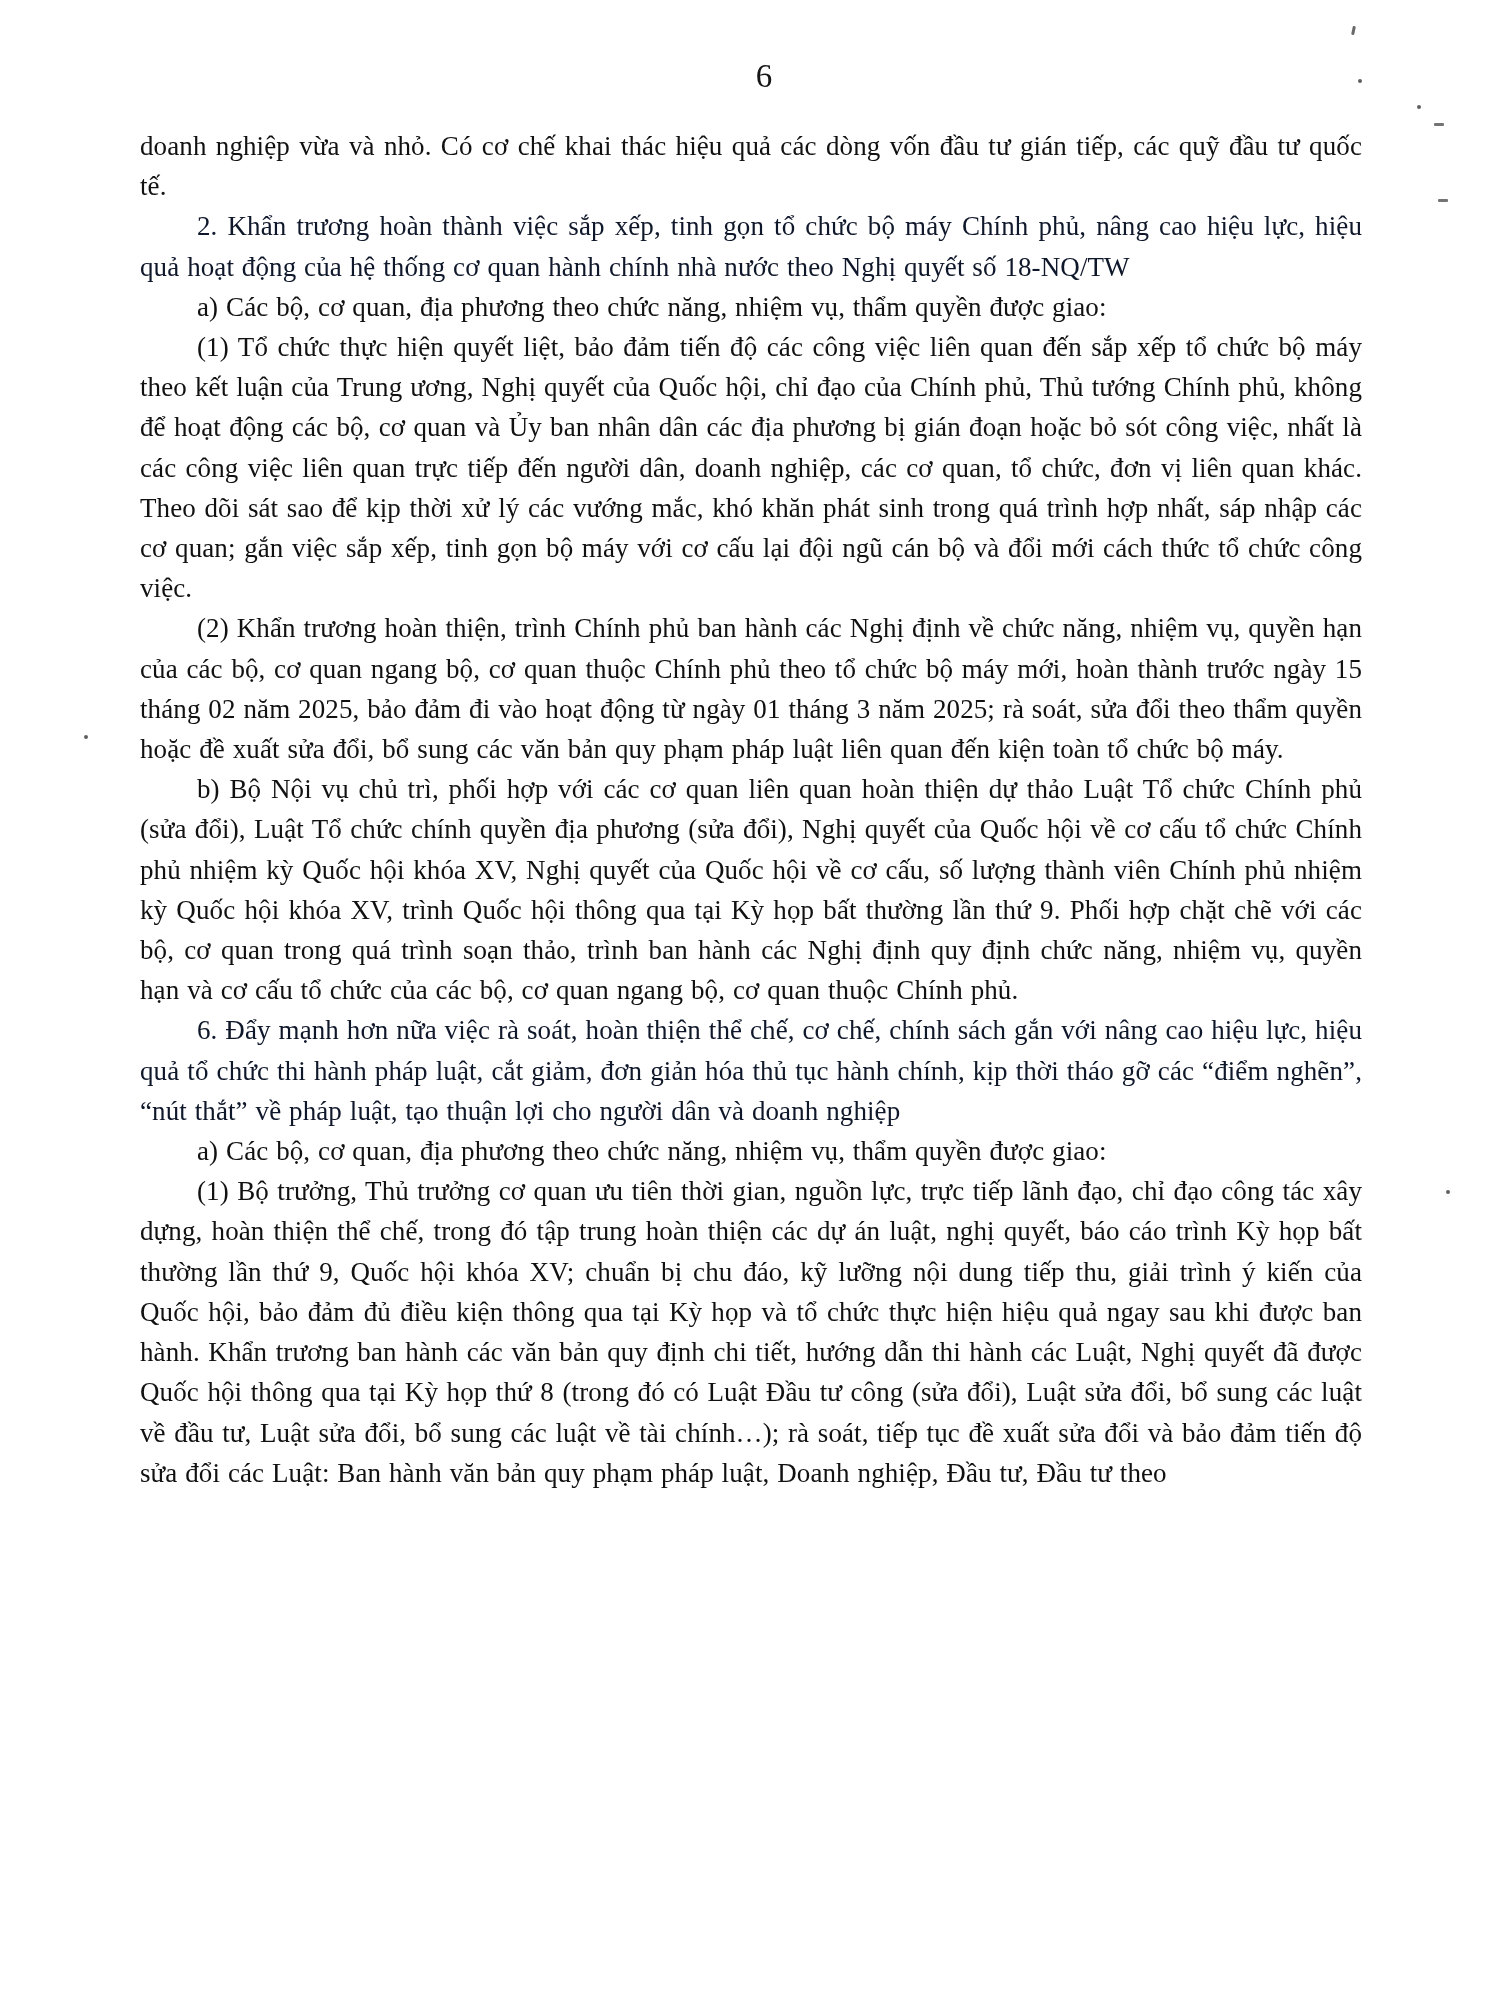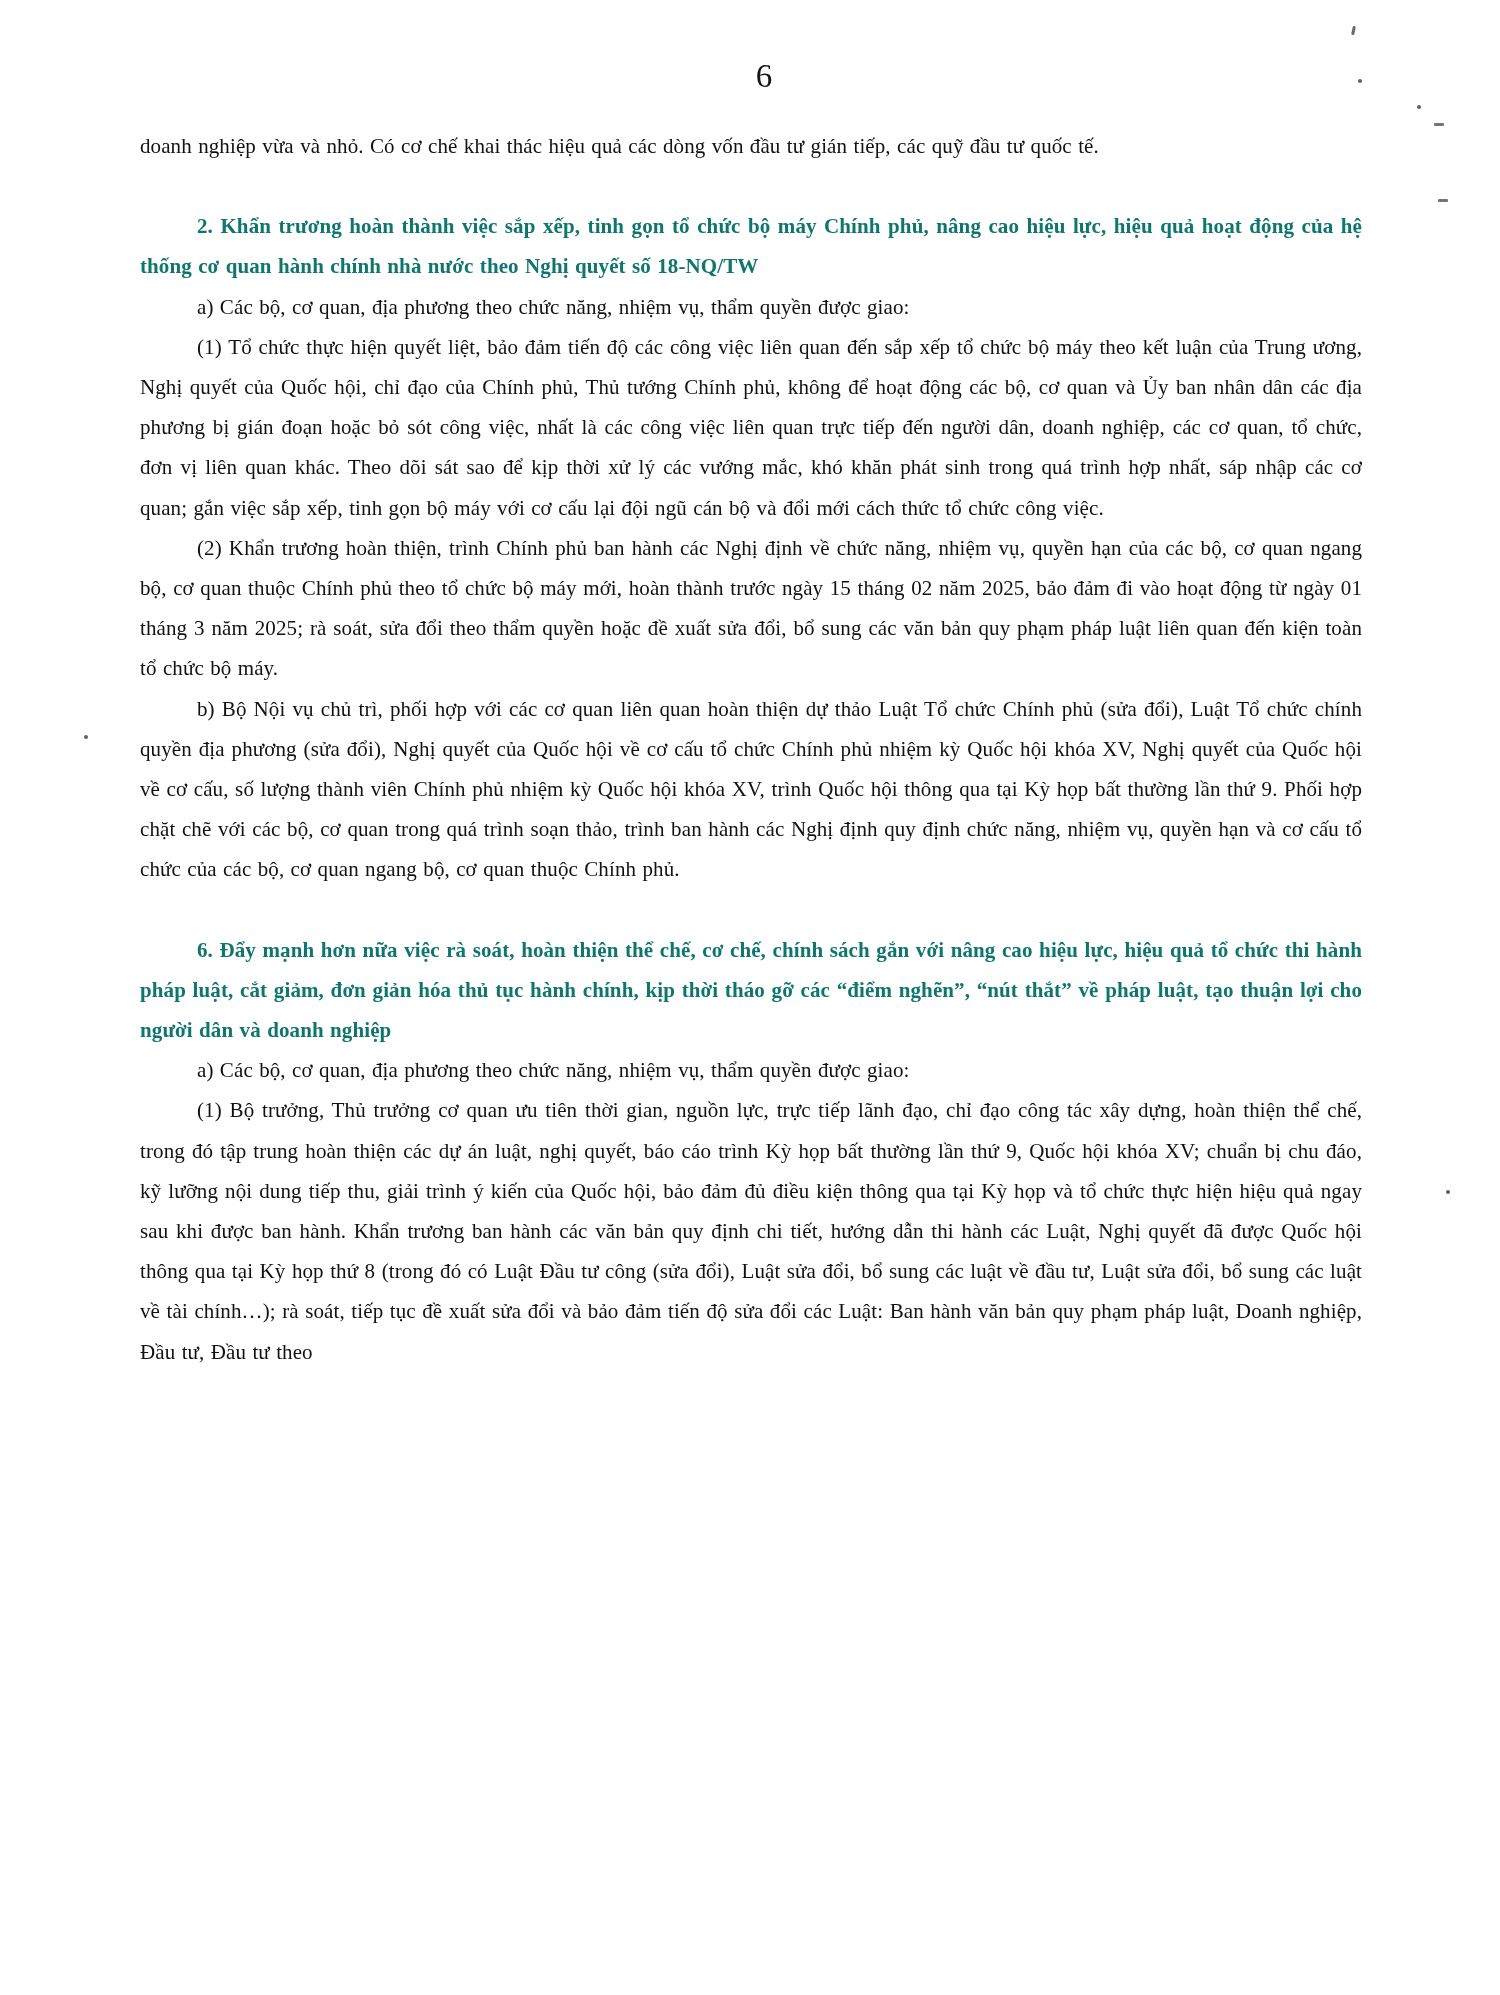--- a/index.html
+++ b/index.html
@@ -30,33 +30,32 @@
   .content {
     position: absolute;
     left: 140px;
     top: 126px;
     width: 1222px;
   }
   .content p {
     margin: 0;
     padding: 0;
     text-align: justify;
-    font-size: 21px;
+    font-size: 27px;
     line-height: 40.2px;
     text-indent: 57px;
     letter-spacing: 0.1px;
     word-spacing: 1px;
   }
   .content p.cont {
     text-indent: 0;
   }
   .content p.heading {
-    font-weight: bold;
-    color: #0f766e;
-    margin-top: 40px;
+    font-weight: normal;
+    color: #0f172a;
   }
   
   .artifact {
     position: absolute;
     background: #2a2a2a;
   }
   .a-dot   { width: 4px;  height: 4px;  border-radius: 50%; opacity: .75; }
   .a-dash  { width: 10px; height: 3px;  border-radius: 1px; opacity: .65; }
   .a-tick  { width: 3px;  height: 9px;  border-radius: 1px; opacity: .7; transform: rotate(12deg); }
 </style>

